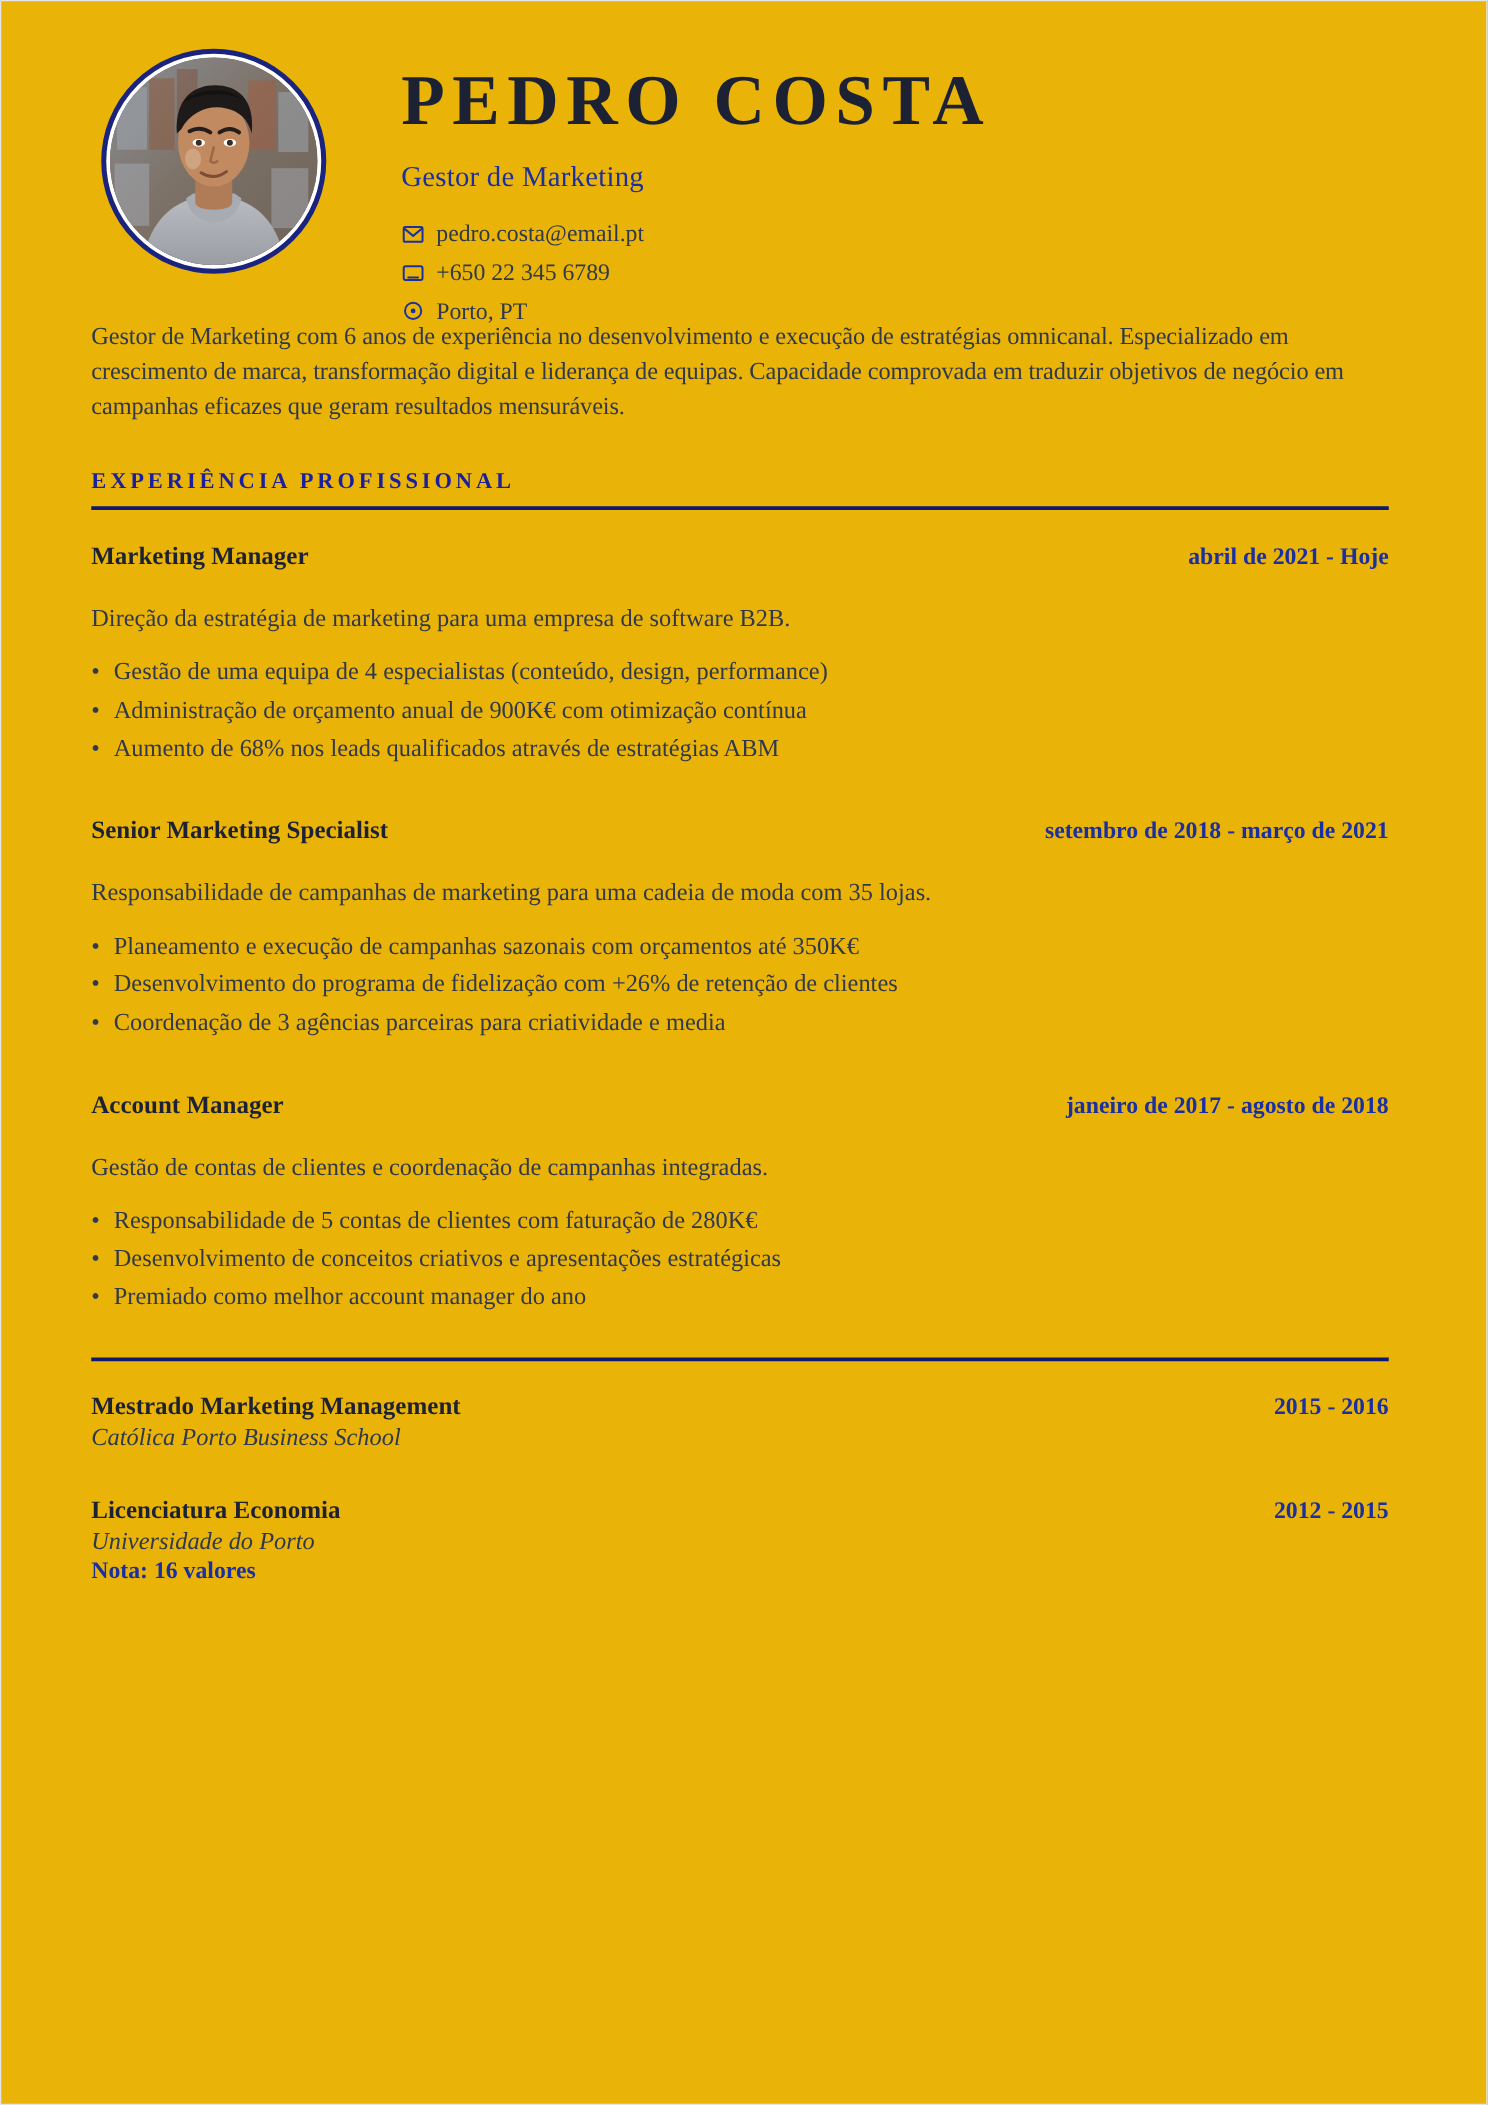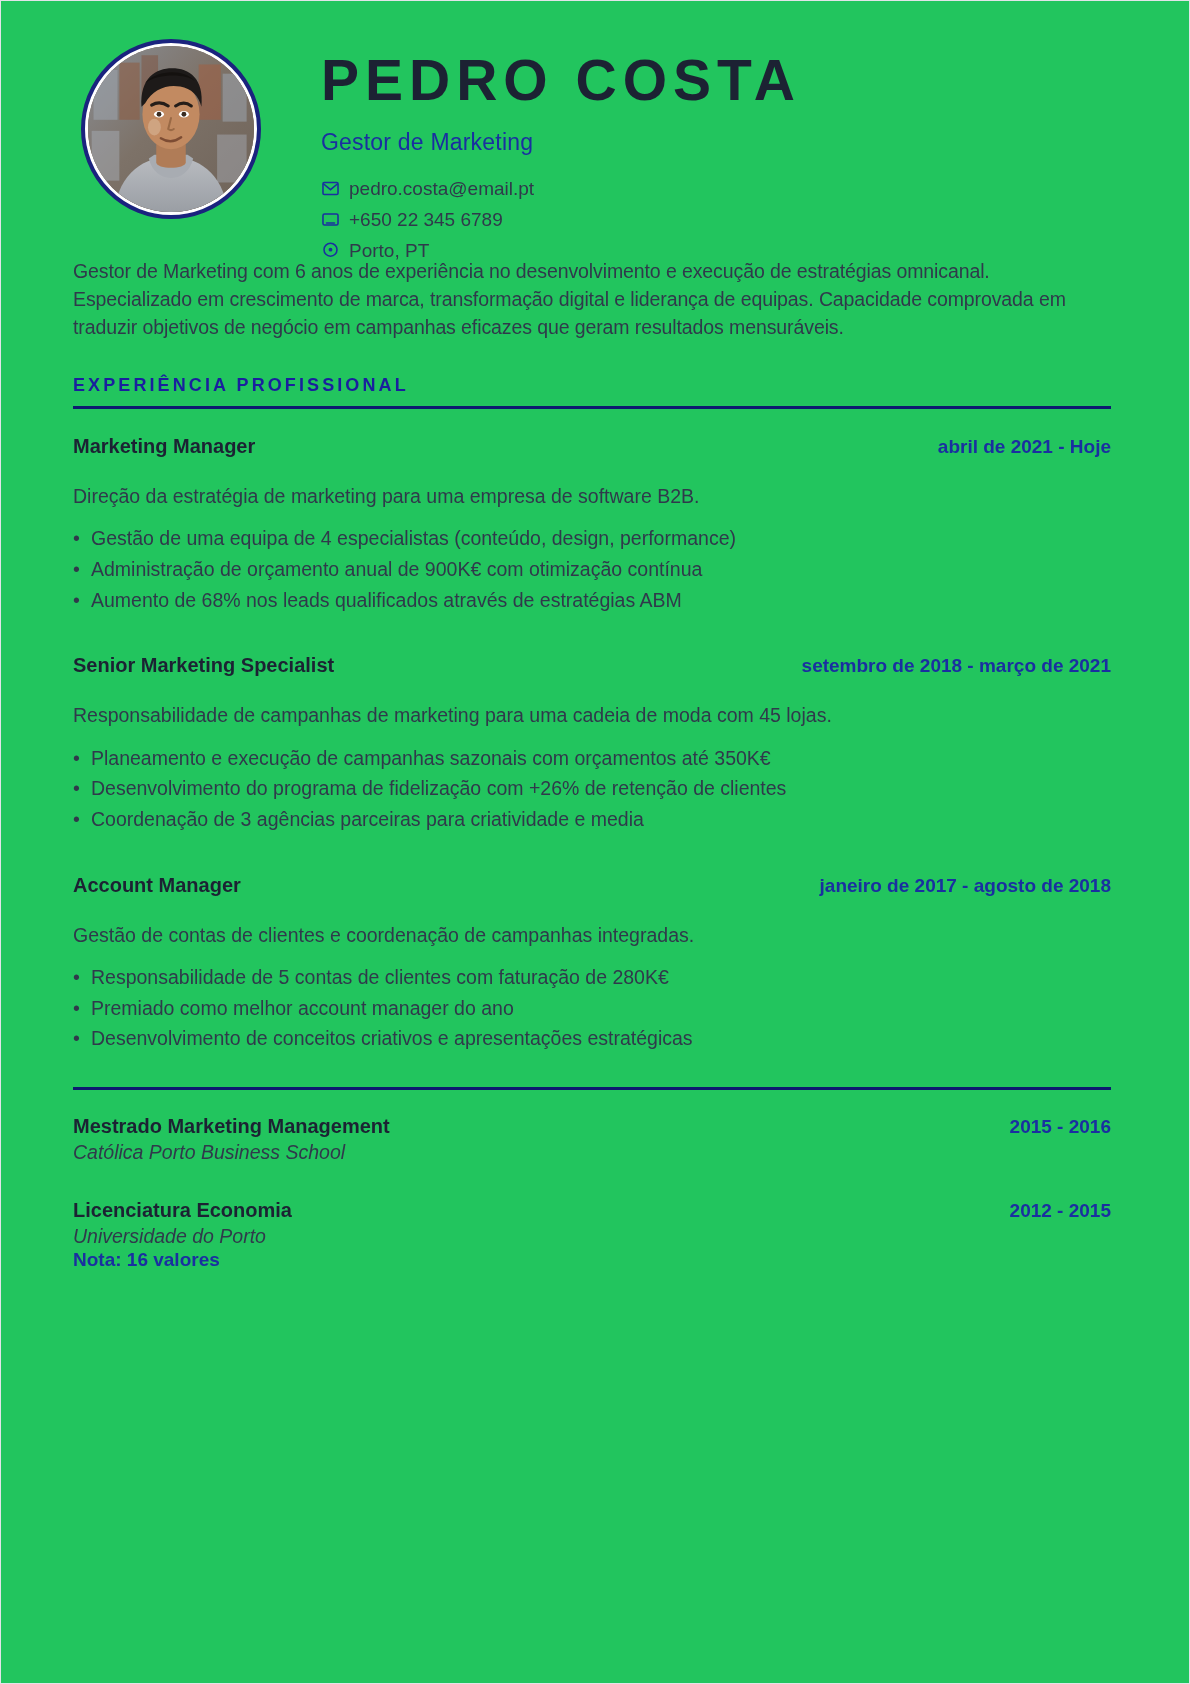--- a/index.html
+++ b/index.html
@@ -8,23 +8,24 @@
     width: 1190px;
     height: 1684px;
     background: #d8dade;
     font-family: "Liberation Sans", sans-serif;
   }
 
   .page {
     position: relative;
     width: 1190px;
     height: 1684px;
-    background: #22c55e;
+    background: #eab308;
     border: 1px solid #e2e4e8;
     overflow: hidden;
+    font-family: Liberation Serif, serif;
   }
 
   .page-inner {
     padding: 30px 78px 0 72px;
   }
 
   
   .header {
     display: flex;
     align-items: flex-start;
@@ -328,38 +329,38 @@
           <li class="bullet">Administração de orçamento anual de 900K€ com otimização contínua</li>
           <li class="bullet">Aumento de 68% nos leads qualificados através de estratégias ABM</li>
         </ul>
       </div>
 
       <div class="job">
         <div class="job-head">
           <span class="job-role">Senior Marketing Specialist</span>
           <span class="job-dates">setembro de 2018 - março de 2021</span>
         </div>
-        <div class="job-desc">Responsabilidade de campanhas de marketing para uma cadeia de moda com 45 lojas.</div>
+        <div class="job-desc">Responsabilidade de campanhas de marketing para uma cadeia de moda com 35 lojas.</div>
         <ul class="bullets">
           <li class="bullet">Planeamento e execução de campanhas sazonais com orçamentos até 350K€</li>
           <li class="bullet">Desenvolvimento do programa de fidelização com +26% de retenção de clientes</li>
           <li class="bullet">Coordenação de 3 agências parceiras para criatividade e media</li>
         </ul>
       </div>
 
       <div class="job">
         <div class="job-head">
           <span class="job-role">Account Manager</span>
           <span class="job-dates">janeiro de 2017 - agosto de 2018</span>
         </div>
         <div class="job-desc">Gestão de contas de clientes e coordenação de campanhas integradas.</div>
         <ul class="bullets">
           <li class="bullet">Responsabilidade de 5 contas de clientes com faturação de 280K€</li>
+          <li class="bullet">Desenvolvimento de conceitos criativos e apresentações estratégicas</li>
           <li class="bullet">Premiado como melhor account manager do ano</li>
-          <li class="bullet">Desenvolvimento de conceitos criativos e apresentações estratégicas</li>
         </ul>
       </div>
     </div>
 
     <div class="section">
       <div class="section-rule"></div>
 
       <div class="edu">
         <div class="edu-head">
           <span class="edu-degree">Mestrado Marketing Management</span>

